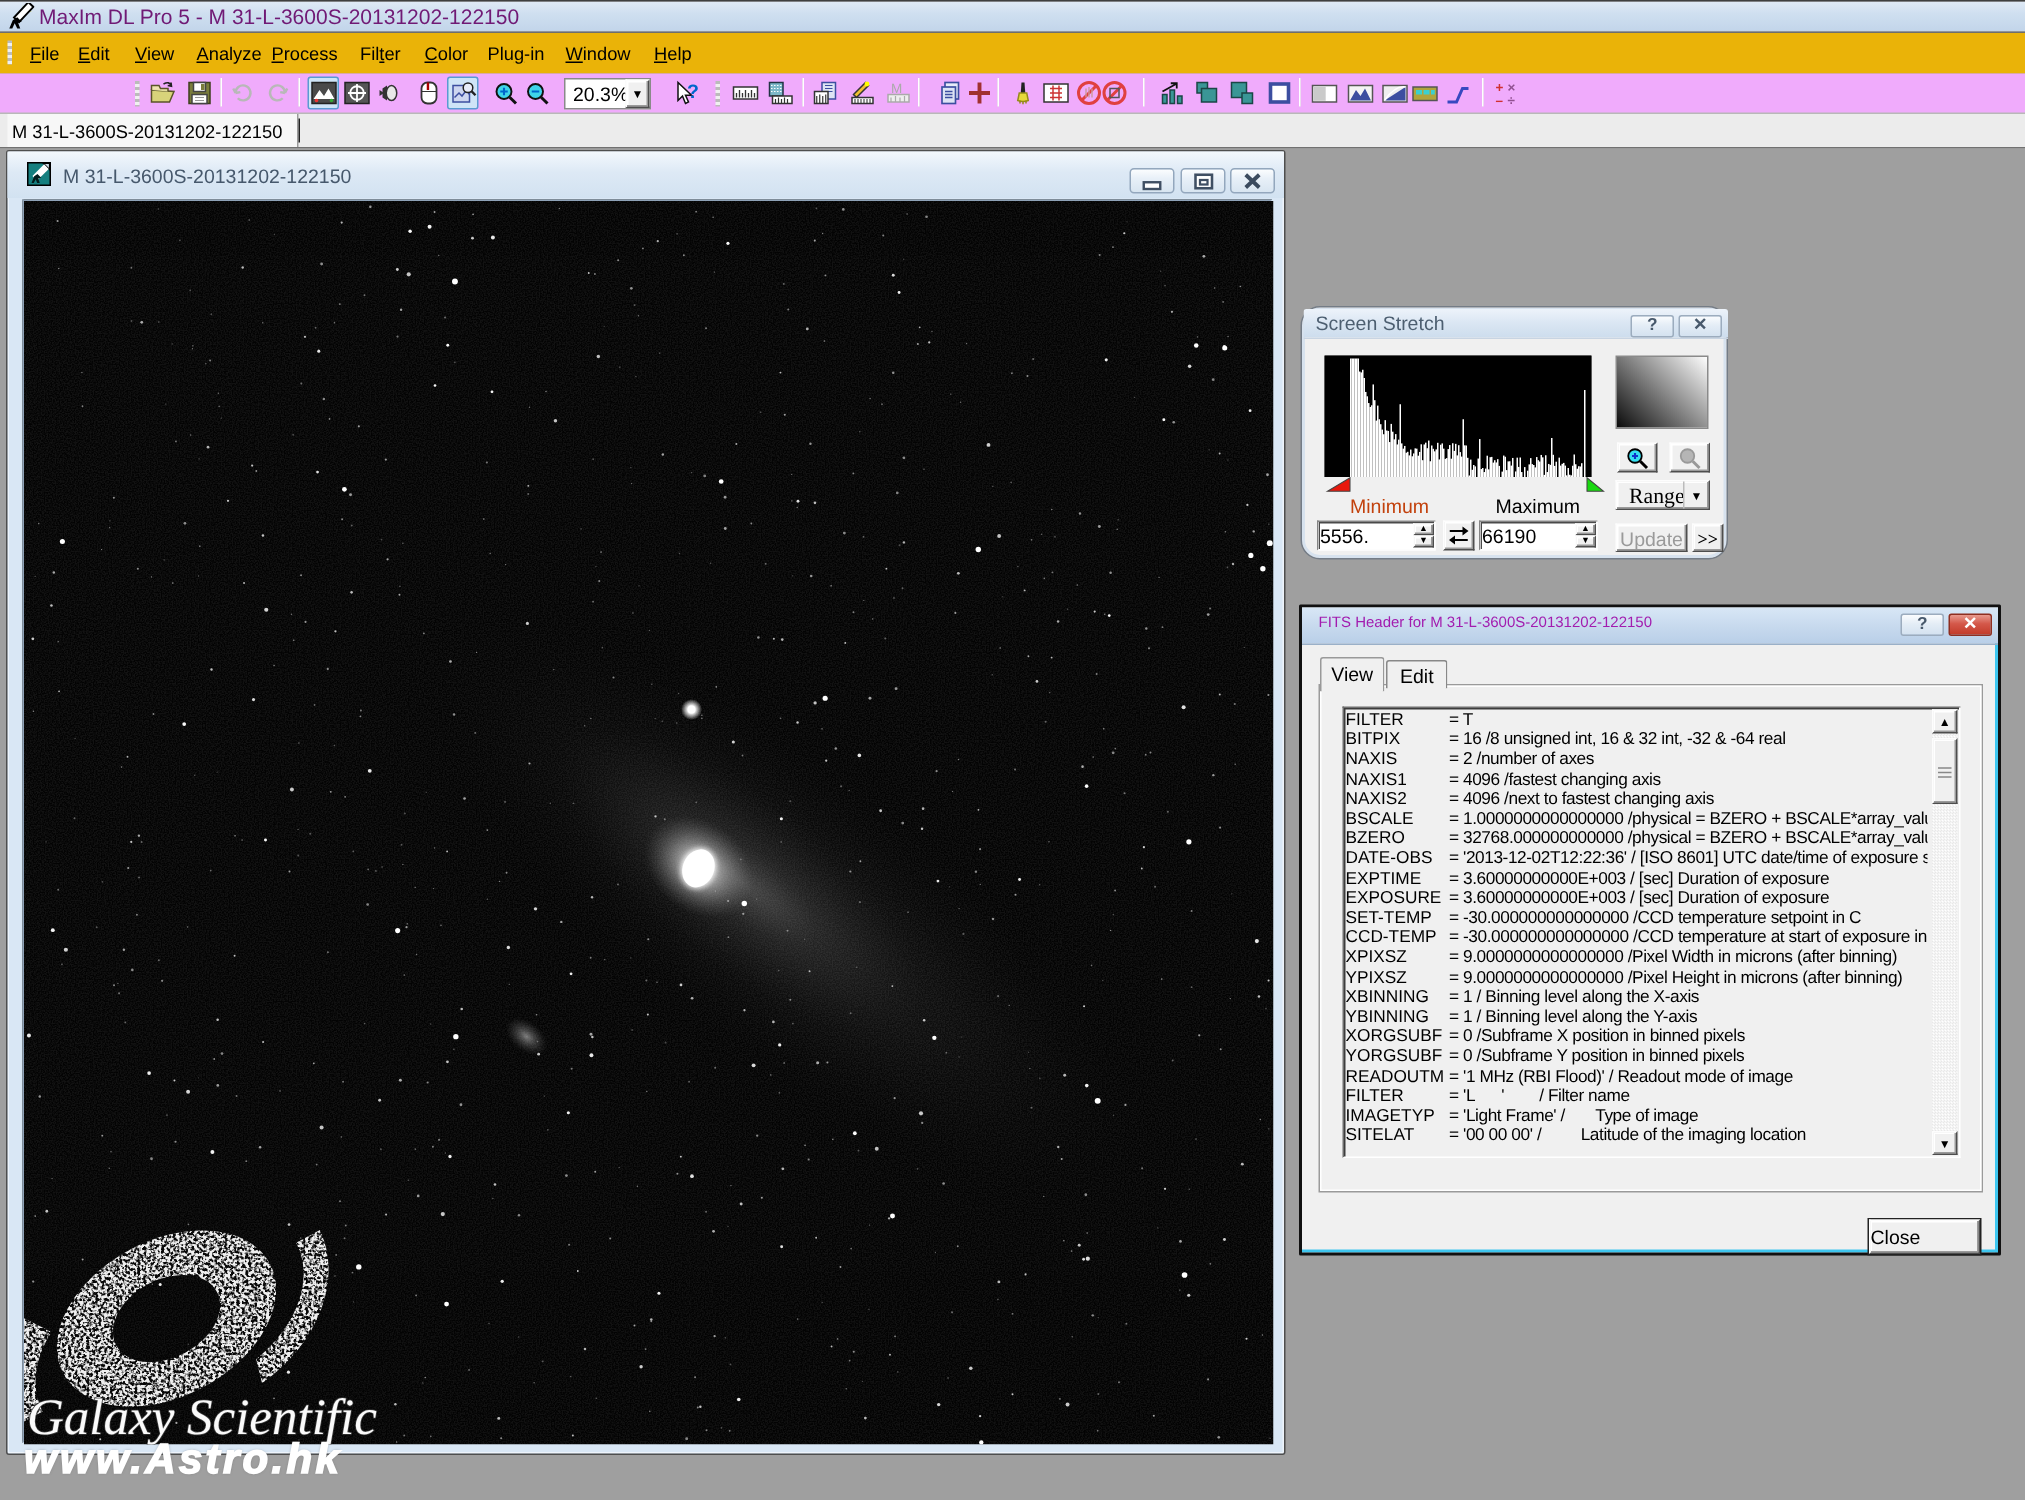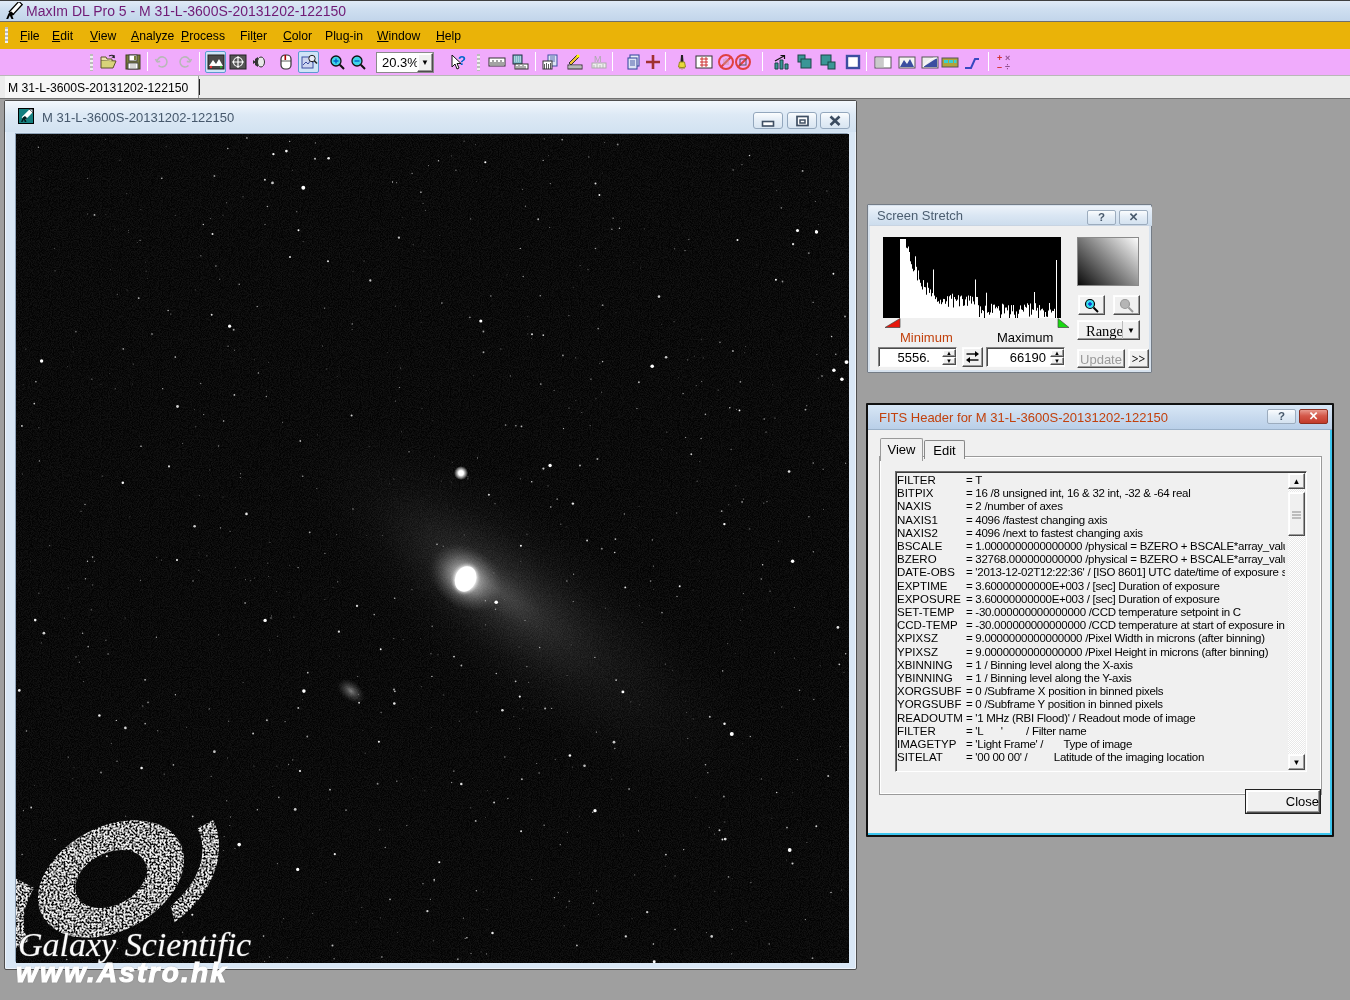--- a/index.html
+++ b/index.html
@@ -1098,21 +1098,21 @@
               <path d="M17 745 a78 56 0 0 1 30 -44 l-14 -20 a96 74 0 0 0 -36 64 Z" fill="#9a9a9a" transform="translate(-24 16)"></path>
             </g>
 </g>
 <text x="2" y="822" font-family="Liberation Serif,serif" font-style="italic" font-size="34" fill="#fafafa" stroke="#3a3a3a" stroke-width="1.1" paint-order="stroke" style="paint-order:stroke">Galaxy Scientific</text>
 </svg>
       </div>
 </div>
 <style>
 .bevel{position:absolute;background:#f0f0f0;border:1px solid;border-color:#fdfdfd #4d4d4d #4d4d4d #fdfdfd;box-shadow:inset -1px -1px 0 #9a9a9a,inset 1px 1px 0 #fff}
 .sunk{position:absolute;background:#fff;border:1px solid;border-color:#848484 #fdfdfd #fdfdfd #848484;box-shadow:inset 1px 1px 0 #4a4a4a}
-#ssdlg{left:867px;top:104px;width:285px;height:169px;background:#f0f0f0;border:1px solid #747c86;border-radius:1px;box-shadow:inset 0 0 0 2px #d7e2ee}
+#ssdlg{left:867px;top:104px;width:285px;height:169px;background:#f0f0f0;border:1px solid #747c86;border-radius:13px;box-shadow:inset 0 0 0 2px #d7e2ee}
 #sstitle{left:1px;top:1px;width:283px;height:20px;background:linear-gradient(#edf3fa,#dae6f3 50%,#cddded);border-radius:2px 2px 0 0;border-bottom:1px solid #c8d4e2}
 .dcapbtn{position:absolute;width:29px;height:15px;background:linear-gradient(#fafcfe,#e4edf6 45%,#d4e2ف0);background:linear-gradient(#fafcfe,#e4edf6 45%,#d4e2f0);border:1px solid #9cacbe;border-radius:2px;text-align:center;font-size:11.5px;font-weight:bold;color:#48596c;line-height:13.5px}
 #fitsdlg{left:866px;top:303px;width:468px;height:434px;background:#f0f0f0;border:2px solid #111;border-radius:1px;box-shadow:inset -2px 0 0 #3ec6ef,inset 0 -2px 0 #3ec6ef}
 #fitstitle{left:0px;top:0px;width:464px;height:25px;background:linear-gradient(#d8e7f6,#c8daee 50%,#b9cfe8);border-bottom:1px solid #9ab0c8}
 #fitstext{position:absolute;left:29px;top:69px;width:388px;font-size:11.5px;letter-spacing:-0.28px;line-height:13.2px;color:#000;white-space:nowrap;overflow:hidden}
 #fitstext b{display:inline-block;width:69px;font-weight:normal;letter-spacing:0}
 .tab{position:absolute;background:#f0f0f0;border:1px solid #888;border-bottom:none;border-radius:2px 2px 0 0;font-size:13px;text-align:center;color:#000}
 </style>
 <div class="abs" id="ssdlg">
  <div class="abs" id="sstitle"></div>
@@ -1272,50 +1272,50 @@
           <rect x="171" y="71.8" width="1" height="9.2" fill="#fff"></rect>
           <rect x="173" y="23.0" width="1" height="58.0" fill="#fff"></rect>
         </svg></div>
  <svg class="abs" style="left:15px;top:113px" width="190" height="10" viewBox="0 0 190 10">
         <path d="M2 9.5 L17 9.5 L17 0.5 Z" fill="#e8180c" stroke="#444" stroke-width="0.7"></path>
         <path d="M175 0.5 L175 9.5 L186 9.5 Z" fill="#1ad911" stroke="#444" stroke-width="0.7"></path>
       </svg>
  <div class="abs" style="left:32px;top:125px;font-size:13px;color:#c2410c">Minimum</div>
  <div class="abs" style="left:129px;top:125px;font-size:13px;color:#000">Maximum</div>
  <div class="sunk" style="left:10px;top:142px;width:79px;height:20px"></div>
- <div class="abs" style="left:12px;top:145px;width:50px;text-align:right;font-size:13px">5556.</div>
+ <div class="abs" style="left:12px;top:145px;width:50px;font-size:13px">5556.</div>
  <div class="bevel" style="left:74px;top:144px;width:14px;height:8px;font-size:6px;text-align:center;line-height:7px;color:#000">▲</div>
  <div class="bevel" style="left:74px;top:152px;width:14px;height:8px;font-size:6px;text-align:center;line-height:7px;color:#000">▼</div>
  <div class="bevel" style="left:94px;top:142px;width:21px;height:20px"><svg width="19" height="18" viewBox="0 0 19 18">
           <path d="M3.5 6 H13" stroke="#000" stroke-width="1.4" fill="none"></path>
           <path d="M12 3 L16 6 L12 9 Z" fill="#000"></path>
           <path d="M15.5 12 H6" stroke="#000" stroke-width="1.4" fill="none"></path>
           <path d="M7 9 L3 12 L7 15 Z" fill="#000"></path>
         </svg></div>
  <div class="sunk" style="left:118px;top:142px;width:79px;height:20px"></div>
- <div class="abs" style="left:120px;top:145px;width:58px;text-align:right;font-size:13px">66190</div>
+ <div class="abs" style="left:120px;top:145px;width:58px;text-align:left;font-size:13px">66190</div>
  <div class="bevel" style="left:182px;top:144px;width:14px;height:8px;font-size:6px;text-align:center;line-height:7px;color:#000">▲</div>
  <div class="bevel" style="left:182px;top:152px;width:14px;height:8px;font-size:6px;text-align:center;line-height:7px;color:#000">▼</div>
  <div class="abs" style="left:209px;top:32px;width:62px;height:49px;border:1px solid #8a8a8a;background:linear-gradient(45deg,#0a0a0a,#fdfdfd)"></div>
  <div class="bevel" style="left:210px;top:90px;width:27px;height:20px"><svg width="25" height="18" viewBox="0 0 25 18">
           <circle cx="11" cy="8" r="4.5" fill="#35e0f2" stroke="#000" stroke-width="1.2"></circle>
           <path d="M9 8 h4 M11 6 v4" stroke="#1133cc" stroke-width="1.4"></path>
           <path d="M14.5 11.5 L19 16" stroke="#000" stroke-width="2"></path>
         </svg></div>
  <div class="bevel" style="left:245px;top:90px;width:27px;height:20px"><svg width="25" height="18" viewBox="0 0 25 18">
           <circle cx="11" cy="8" r="4.5" fill="#b5b5b5" stroke="#999" stroke-width="1.2"></circle>
           <path d="M14.5 11.5 L19 16" stroke="#999" stroke-width="2"></path>
         </svg></div>
  <div class="bevel" style="left:209px;top:115px;width:63px;height:20px;font-family:'Liberation Serif',serif;font-size:15px;text-align:left;padding:2px 0 0 8px;font-size:14.5px">Range<span style="position:absolute;left:44px;top:0;height:18px;border-left:1px solid #bbb"></span><span style="position:absolute;left:49px;top:5px;font-size:8px;font-family:'Liberation Sans'">▼</span></div>
  <div class="bevel" style="left:209px;top:144px;width:48px;height:19px;font-size:13px;color:#9a9a9a;text-align:center;padding-top:2px">Update</div>
  <div class="bevel" style="left:260px;top:144px;width:21px;height:19px;font-family:'Liberation Serif',serif;font-size:12px;font-weight:bold;text-align:center;padding-top:2px">&gt;&gt;</div>
 </div>
 <div class="abs" id="fitsdlg">
  <div class="abs" id="fitstitle"></div>
- <div class="abs" style="left:11px;top:5px;font-size:13px;color:#c2410c">FITS Header for M 31-L-3600S-20131202-122150</div>
+ <div class="abs" style="left:11px;top:5px;font-size:10px;color:#a21caf">FITS Header for M 31-L-3600S-20131202-122150</div>
  <div class="dcapbtn" style="left:399px;top:4px">?</div>
  <div class="dcapbtn" style="left:431px;top:4px;background:linear-gradient(#e89a8e,#d4584a 45%,#c23b2a);border-color:#8e2e20;color:#fff">✕</div>
  <div class="abs" style="left:12px;top:52px;width:441px;height:337px;border:1px solid #fff;box-shadow:0 0 0 1px #9a9a9a;background:#f0f0f0"></div>
  <div class="tab" style="left:12px;top:33px;width:43px;height:23px;padding-top:3px;background:#f0f0f0;border-color:#999;z-index:3">View</div>
  <div class="tab" style="left:56px;top:35px;width:41px;height:19px;padding-top:2px;z-index:2">Edit</div>
  <div class="abs" style="left:27px;top:66px;width:412px;height:301px;background:#f0f0f0;border:1px solid;border-color:#6e6e6e #fff #fff #6e6e6e;box-shadow:inset 1px 1px 0 #3c3c3c"></div>
  <div id="fitstext">
         <div><b>FILTER</b>= T</div>
         <div><b>BITPIX</b>= 16 /8 unsigned int, 16 &amp; 32 int, -32 &amp; -64 real</div>
         <div><b>NAXIS</b>= 2 /number of axes</div>
@@ -1338,15 +1338,15 @@
         <div><b>FILTER</b>= 'L&nbsp;&nbsp;&nbsp;&nbsp;&nbsp;&nbsp;'&nbsp;&nbsp;&nbsp;&nbsp;&nbsp;&nbsp;&nbsp; / Filter name</div>
         <div><b>IMAGETYP</b>= 'Light Frame' /&nbsp;&nbsp;&nbsp;&nbsp;&nbsp;&nbsp; Type of image</div>
         <div><b>SITELAT</b>= '00 00 00' /&nbsp;&nbsp;&nbsp;&nbsp;&nbsp;&nbsp;&nbsp;&nbsp; Latitude of the imaging location</div>
       </div>
  <div class="abs" id="fscroll" style="left:420px;top:68px;width:17px;height:297px;background:repeating-conic-gradient(#fff 0 25%,#e8e8e8 0 50%) 0 0/2px 2px"></div>
  <div class="bevel" style="left:420px;top:68px;width:17px;height:16px;text-align:center;font-size:8px;color:#000;line-height:15px">▲</div>
  <div class="bevel" style="left:420px;top:87px;width:17px;height:44px"><svg width="15" height="42">
           <path d="M3 19 h9 M3 22 h9 M3 25 h9" stroke="#888" stroke-width="1"></path>
         </svg></div>
  <div class="bevel" style="left:420px;top:349px;width:17px;height:16px;text-align:center;font-size:8px;color:#000;line-height:15px">▼</div>
- <div class="bevel" style="left:378px;top:385px;width:74px;height:23px;font-size:13px;text-align:right;padding-top:3px;box-shadow:inset -1px -1px 0 #9a9a9a,inset 1px 1px 0 #fff,0 0 0 1px #222">Close</div>
+ <div class="bevel" style="left:378px;top:408px;width:74px;height:23px;font-size:13px;text-align:left;padding-top:3px;box-shadow:inset -1px -1px 0 #9a9a9a,inset 1px 1px 0 #fff,0 0 0 1px #222">Close</div>
 </div>
 </div>
 
 </body></html>

